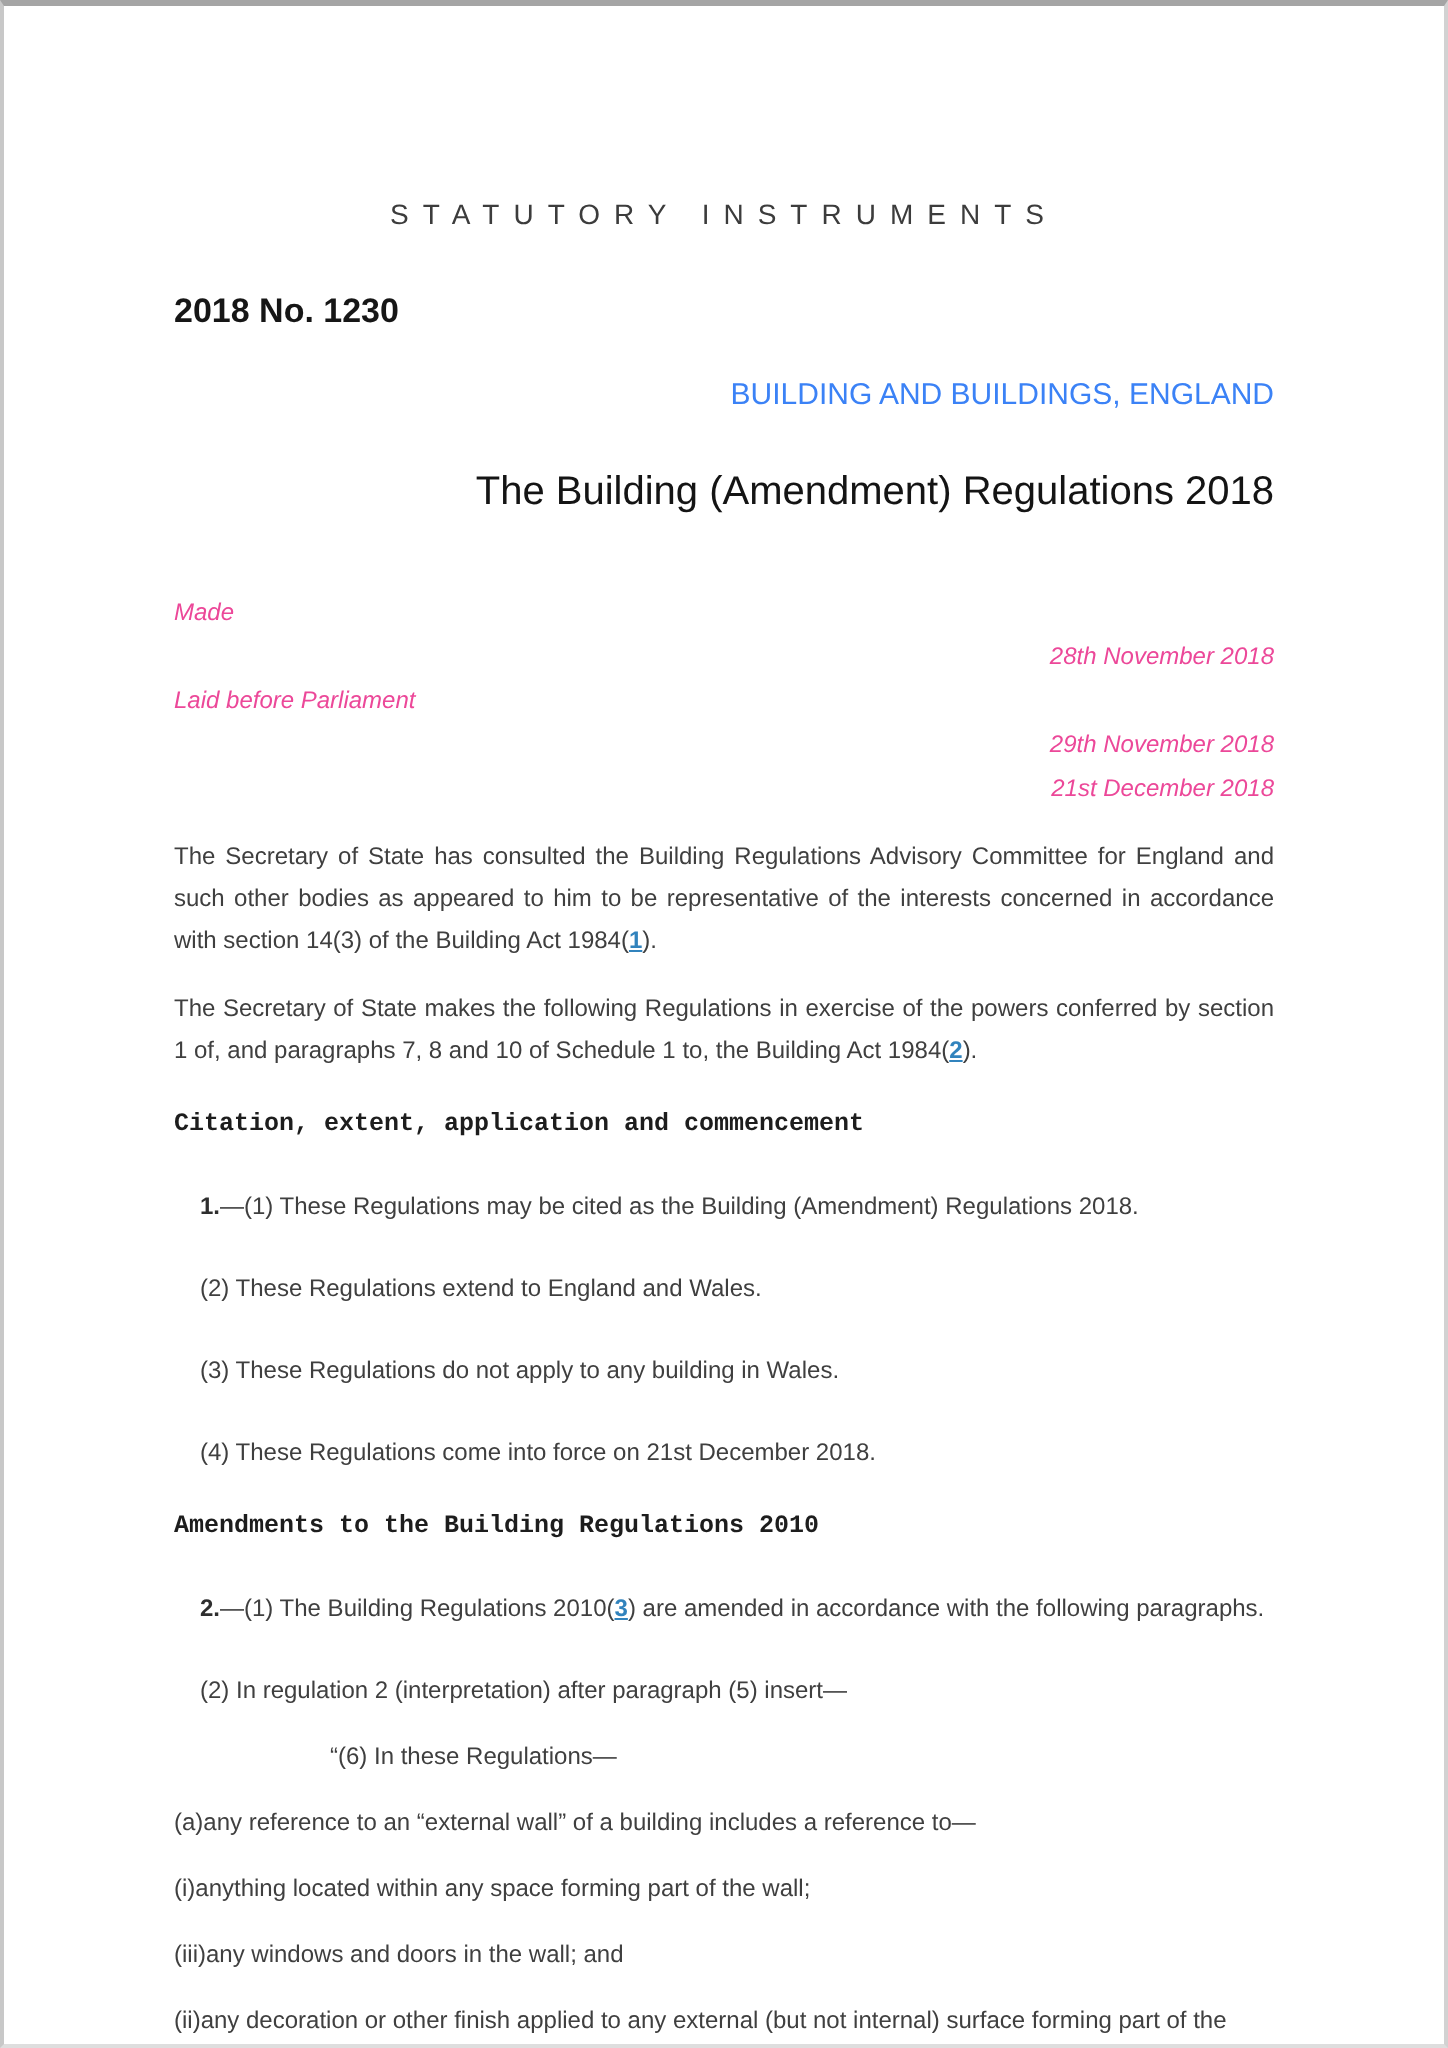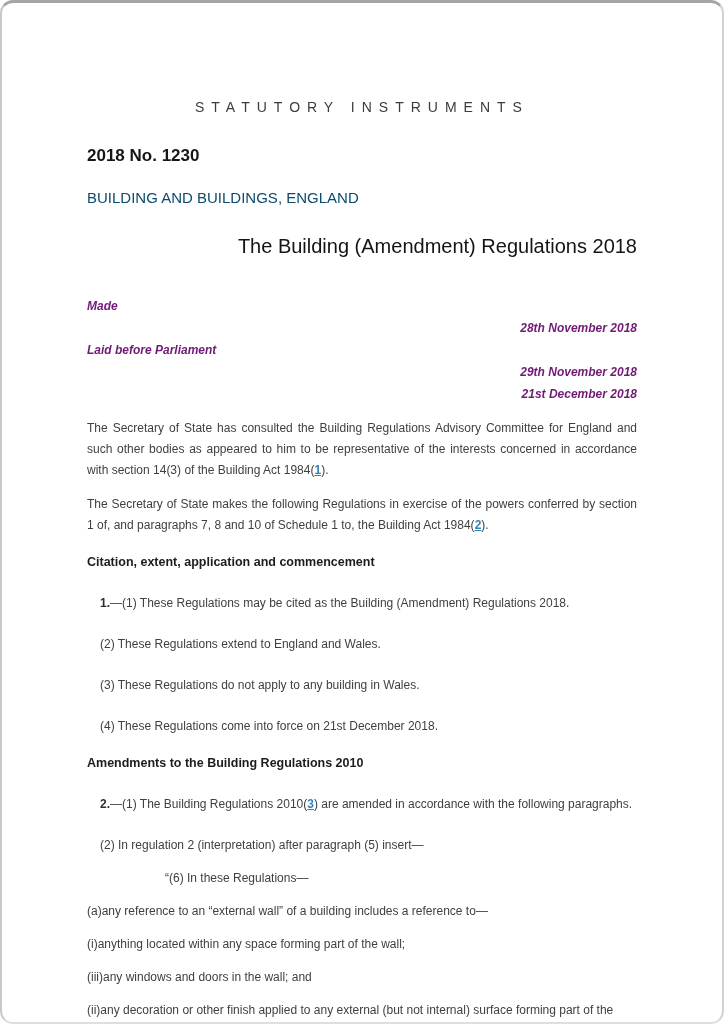--- a/index.html
+++ b/index.html
@@ -7,21 +7,20 @@
   .page {
     width: 724px;
     height: 1024px;
     background: #ffffff;
     border-style: solid;
     border-width: 3px 2px 2px 2px;
     border-color: #a5a5a5 #d2d2d2 #dedede #c8c8c8;
     font-family: "Liberation Sans", sans-serif;
     color: #3f3f3f;
     overflow: hidden;
-    border-radius: 13px;
   }
   .content {
     padding: 0 85px;
     width: 100%;
   }
   .si-caption {
     margin-top: 96px;
     text-align: center;
     font-size: 14px;
     letter-spacing: 7px;
@@ -29,36 +28,35 @@
     white-space: nowrap;
   }
   .si-number {
     margin-top: 31px;
     font-size: 17px;
     font-weight: bold;
     color: #161616;
   }
   .si-subject {
     margin-top: 23px;
-    text-align: left;
+    text-align: right;
     font-size: 15px;
-    color: #0c4a6e;
+    color: #3b82f6;
   }
   .si-title {
     margin-top: 29px;
     text-align: right;
     font-size: 20px;
     color: #141414;
   }
   .dates {
     margin-top: 37px;
     font-style: italic;
     font-size: 12px;
-    color: #701a75;
-    font-weight: bold;
+    color: #ec4899;
   }
   .date-label { line-height: 22px; text-align: left; }
   .date-value { line-height: 22px; text-align: right; }
   .para {
     margin-top: 13px;
     font-size: 12px;
     line-height: 21px;
     text-align: justify;
   }
   .footnote-ref {
@@ -66,20 +64,21 @@
     font-weight: bold;
     text-decoration: underline;
     cursor: pointer;
   }
   .sec-heading {
     margin-top: 16px;
     font-size: 12.5px;
     font-weight: bold;
     color: #1d1d1d;
     line-height: 21px;
+    font-family: Liberation Mono, monospace;
   }
   .reg-item {
     margin-top: 20px;
     font-size: 12px;
     line-height: 21px;
     text-indent: 13px;
   }
   .reg-num { font-weight: bold; color: #2e2e2e; }
   .quote-line {
     margin-top: 8px;

